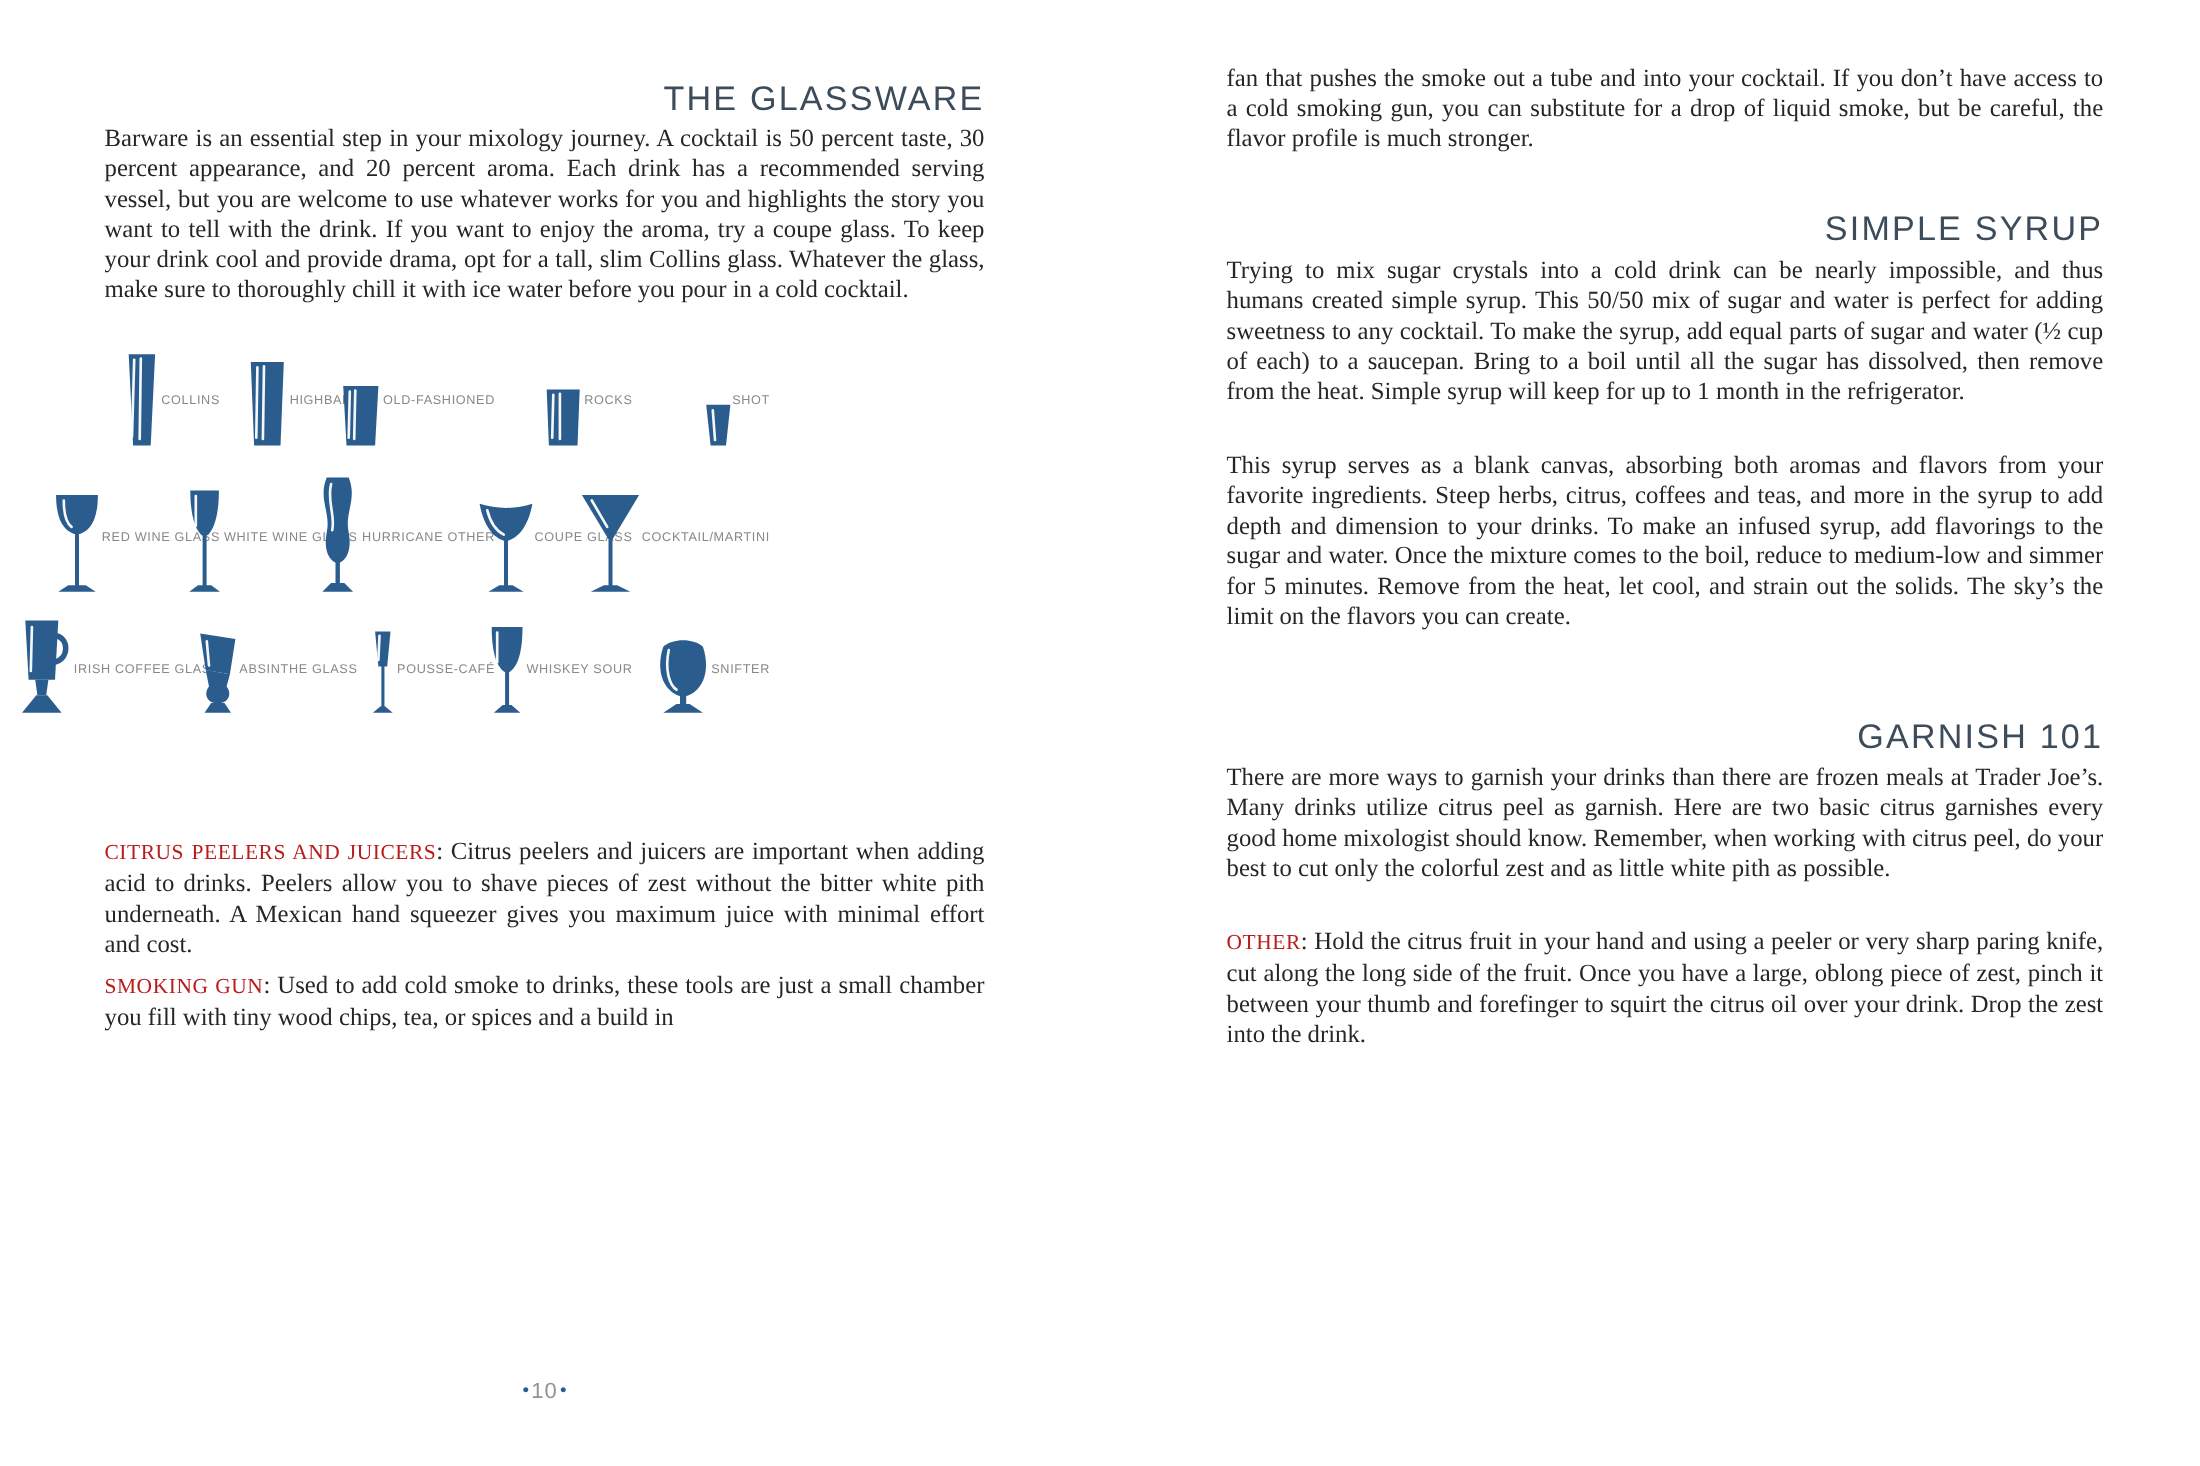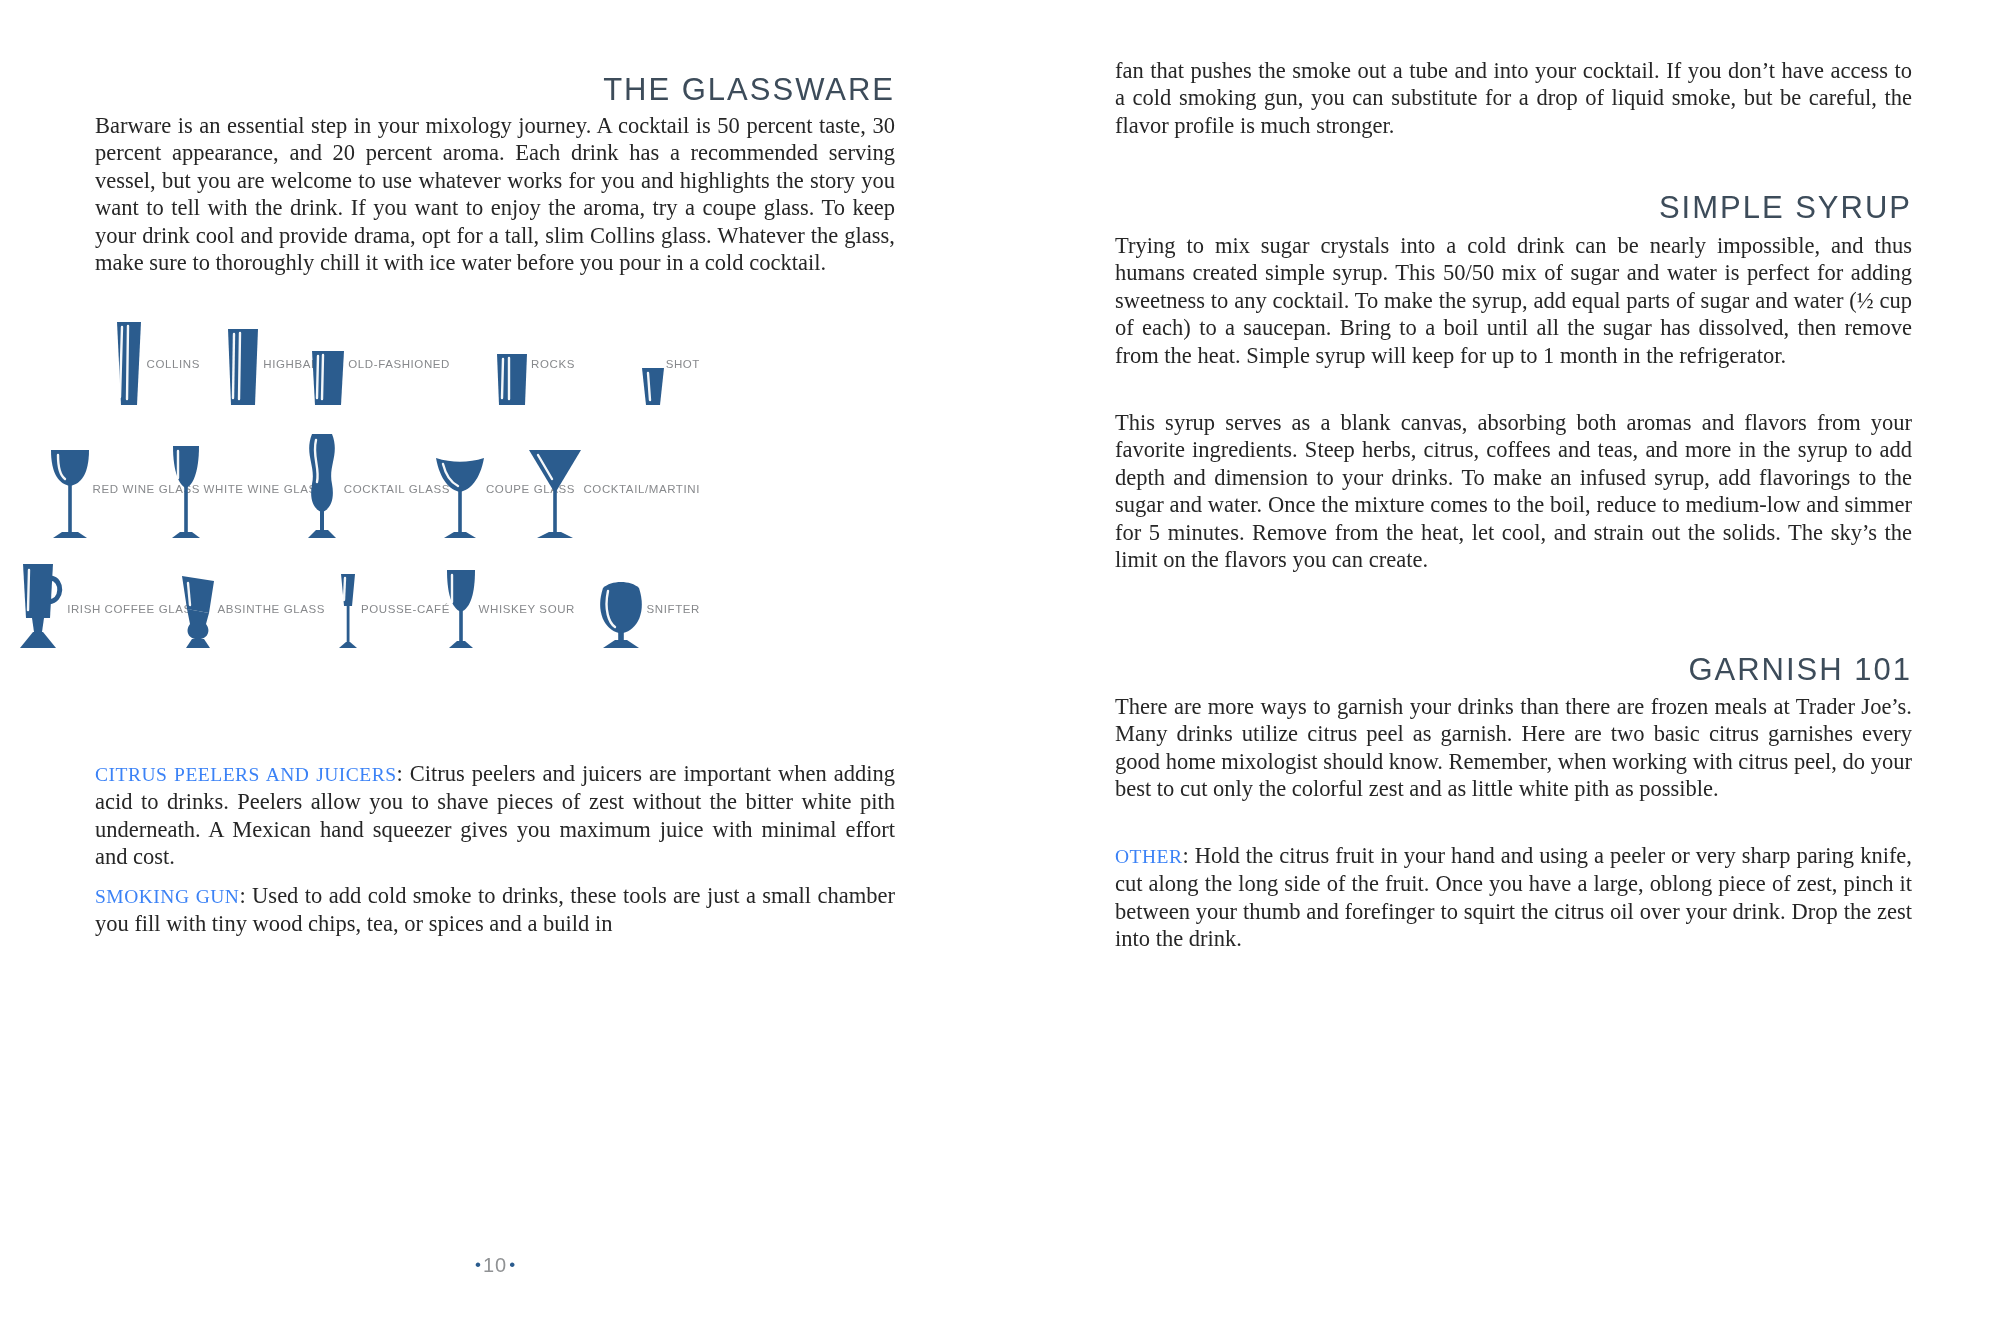--- a/index.html
+++ b/index.html
@@ -15,21 +15,21 @@
     font-family:Liberation Sans, sans-serif;font-weight:400;
     font-size:31px;letter-spacing:2px;color:#3d4c5a;line-height:40px;
     font-stretch:condensed;
   }
   .body-par{
     position:absolute;left:0;right:0;margin:0;
     font-size:22.5px;line-height:27.4px;text-align:justify;
     hyphens:auto;-webkit-hyphens:auto;
   }
   .term{
-    font-size:19.5px;letter-spacing:.5px;color:#3b82f6;
+    font-size:19.5px;letter-spacing:.5px;color:#b91c1c;
   }
   .glass-row{
     position:absolute;left:-20px;width:625px;display:flex;
   }
   .glass-cell{
     width:125px;margin:0;display:flex;flex-direction:row;
     align-items:center;justify-content:flex-end;
   }
   .glass-cell .iconbox{display:flex;align-items:flex-end;justify-content:center;}
   .glass-label{
@@ -133,21 +133,21 @@
     </figure>
     <figure class="glass-cell">
       <span class="iconbox" style="height:108px">
         <svg class="glass-icon" width="44" height="108" viewBox="0 0 44 108">
             <path d="M12,2 C4,22 16,34 12,52 C9,68 14,78 22,80 C30,78 35,68 32,52 C28,34 40,22 32,2 Z"></path>
             <rect x="20" y="79" width="4" height="20"></rect>
             <polygon points="8,106 36,106 28,98 16,98"></polygon>
             <path class="streak" d="M16,8 C12,24 20,36 17,50"></path>
           </svg>
       </span>
-      <figcaption class="glass-label">COCKTAIL GLASS</figcaption>
+      <figcaption class="glass-label">HURRICANE OTHER</figcaption>
     </figure>
     <figure class="glass-cell">
       <span class="iconbox" style="height:108px">
         <svg class="glass-icon" width="52" height="86" viewBox="0 0 52 86">
             <path d="M2,4 C6,26 16,36 26,38 C36,36 46,26 50,4 C34,9 18,9 2,4 Z"></path>
             <rect x="24.2" y="37" width="3.6" height="42"></rect>
             <polygon points="10,84 42,84 32,78 20,78"></polygon>
             <path class="streak" d="M9,10 C12,22 18,29 24,32"></path>
           </svg>
       </span>

